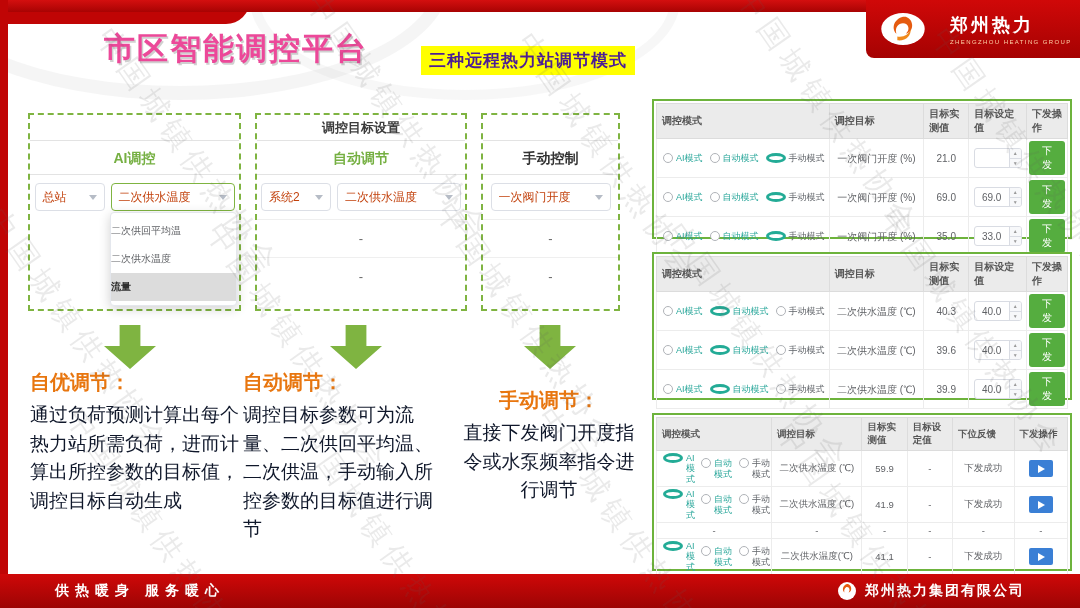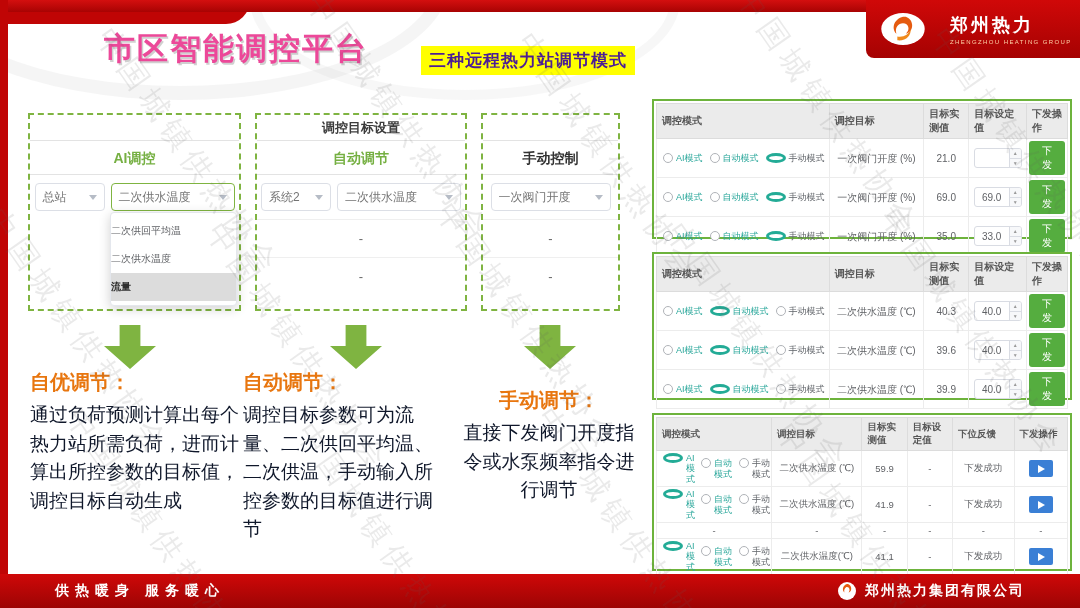--- a/index.html
+++ b/index.html
@@ -27,21 +27,21 @@
   
   .panel { position:absolute; border:2px dashed #7fb441; background:transparent; z-index:2; }
   .p1 { left:28px; top:113px; width:213px; height:198px; }
   .p2 { left:255px; top:113px; width:212px; height:198px; }
   .p3 { left:481px; top:113px; width:139px; height:198px; }
   .panel-head { height:26px; line-height:26px; border-bottom:1px solid #e3e3e3; text-align:center; font-size:13px; font-weight:700; color:#3c3c3c; }
   .panel-title { height:34px; line-height:34px; text-align:center; font-size:14px; font-weight:700; border-bottom:1px solid #e3e3e3; }
   .green-t { color:#76b043; }
   .dark-t { color:#333; }
   .panel-selects { height:44px; display:flex; align-items:center; justify-content:center; gap:6px; }
-  .sel { height:28px; border:1px solid #dcdfe6; border-radius:4px; background:#fff; display:flex; align-items:center; justify-content:space-between; padding:0 7px; font-size:12px; color:#737373; cursor:pointer; }
+  .sel { height:28px; border:1px solid #dcdfe6; border-radius:4px; background:#fff; display:flex; align-items:center; justify-content:space-between; padding:0 7px; font-size:12px; color:#c2410c; cursor:pointer; }
   .sel.focused { border-color:#7fb441; }
   .w70 { width:70px; } .w124 { width:124px; } .w120 { width:120px; }
   .caret { width:0; height:0; border-left:4px solid transparent; border-right:4px solid transparent; border-top:5px solid #b6bcc6; flex:none; margin-left:4px; }
   .panel-dash { height:38px; line-height:38px; text-align:center; font-size:13px; color:#666; border-top:1px solid #efefef; }
 
   .dropdown-menu { position:absolute; left:110px; top:212px; width:127px; background:#fff; border:1px solid #e4e7ed; border-radius:4px; box-shadow:0 3px 12px rgba(0,0,0,0.18); padding:4px 0; z-index:20; }
   .menu-item { height:28px; line-height:28px; font-size:10px; color:#606266; cursor:pointer; }
   .menu-item.active { background:#dcdcdc; color:#2f2f2f; font-weight:700; }
 
   

